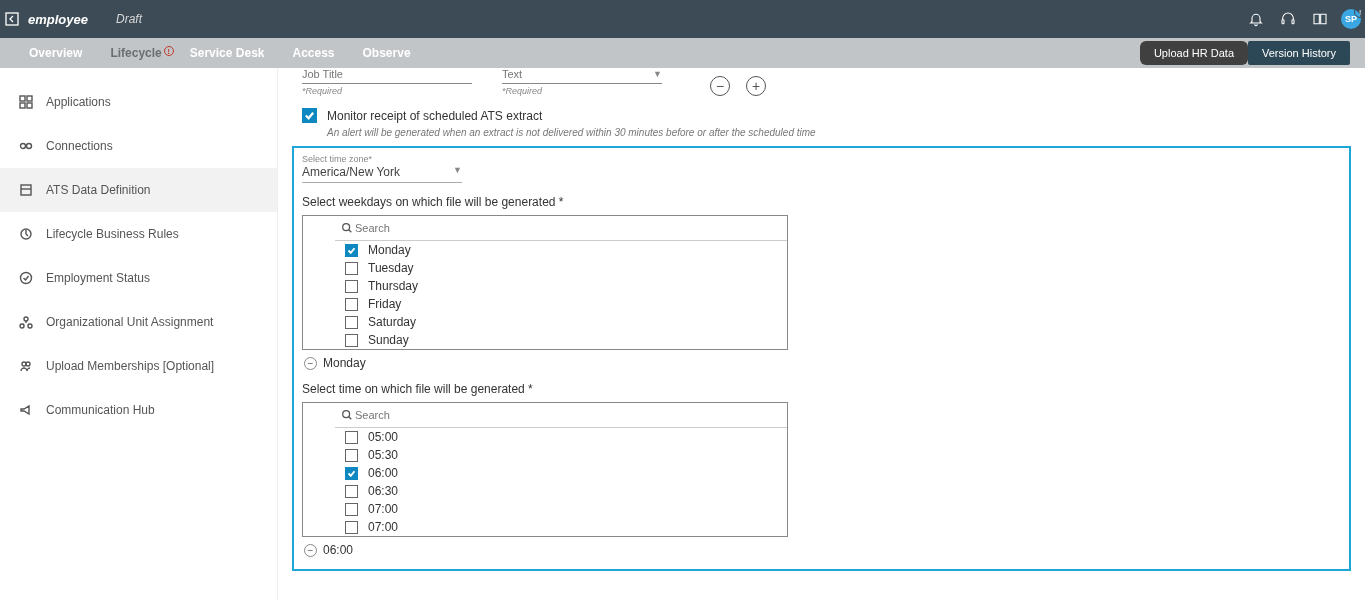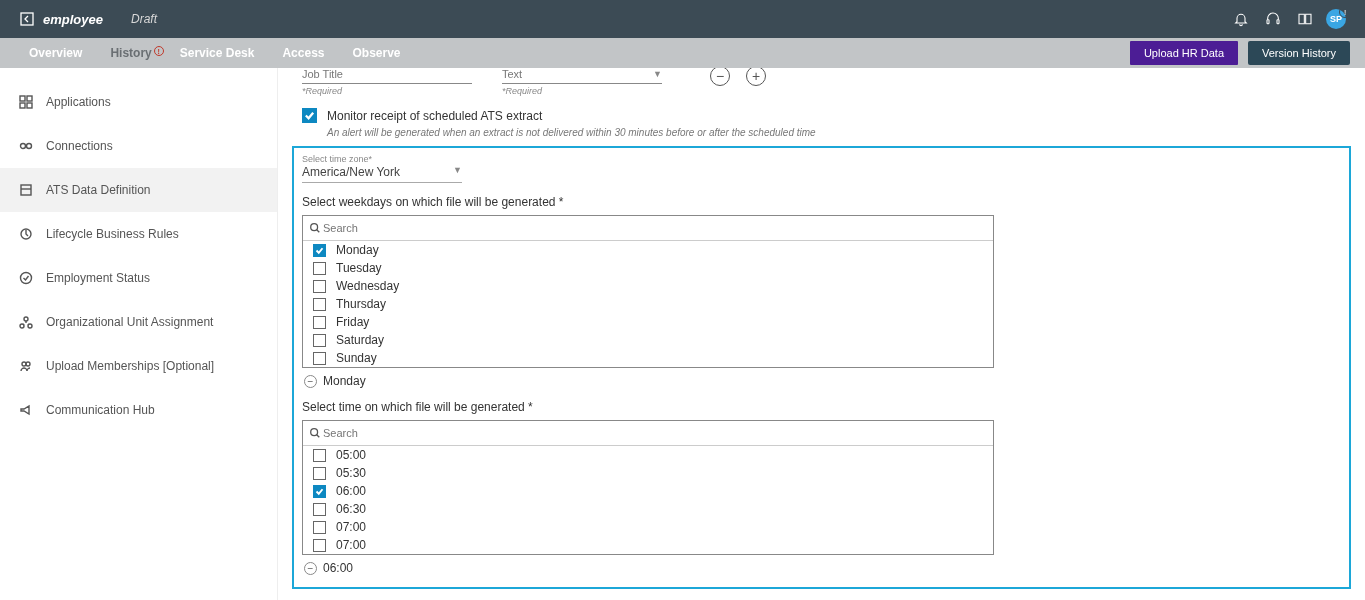--- a/index.html
+++ b/index.html
@@ -1,68 +1,68 @@
 <!DOCTYPE html>
 <html><head>
 <meta charset="utf-8">
 <style>
   * { box-sizing: border-box; margin: 0; padding: 0; font-family: Arial, Helvetica, sans-serif; }
   body { background: #fff; color: #333; font-size: 12px; }
 
   
-  .top-header { height: 38px; background: #3c4b55; display: flex; align-items: center; padding: 0 19px; color: #fff; }
+  .top-header { height: 38px; background: #3c4b55; display: flex; align-items: center; padding: 0 4px; color: #fff; }
   .top-header .back-icon { width: 16px; height: 16px; margin-right: 8px; display: flex; align-items: center; justify-content: center; }
   .top-header .title { font-weight: bold; font-style: italic; font-size: 13px; margin-right: 28px; }
   .top-header .status { font-style: italic; font-size: 12px; color: #d8d8d8; }
   .top-header .spacer { flex: 1; }
   .top-header .hicon { width: 22px; height: 22px; margin-left: 10px; display: flex; align-items: center; justify-content: center; color: #fff; position: relative; }
   .avatar { width: 20px; height: 20px; border-radius: 50%; background: #3aa6e3; color: #fff; font-size: 9px; font-weight: bold; display: flex; align-items: center; justify-content: center; }
   .avatar-wrap { position: relative; margin-left: 10px; }
   .badge-dot { position: absolute; top: -3px; right: -5px; width: 12px; height: 12px; border-radius: 50%; border: 1px solid #3c4b55; color:#fff; font-size:8px; display:flex; align-items:center; justify-content:center;}
 
   
   .tab-bar { height: 30px; background: #c2c5c7; display: flex; align-items: center; padding: 0 15px; color: #fff; }
   .tab { padding: 0 14px; font-size: 12px; font-weight: bold; height: 18px; display: flex; align-items: center; position: relative; cursor: pointer; }
   .tab.dim { color: #6a6f73; }
   .tab .alert-dot { position: absolute; top: 2px; right: 2px; width: 10px; height: 10px; border: 1px solid #c0392b; border-radius: 50%; color:#c0392b; font-size:7px; display:flex; align-items:center; justify-content:center; }
   .tab-bar .spacer { flex: 1; }
-  .btn-grey { background: #4c1d95; color: #fff; border: none; padding: 6px 14px; font-size: 11px; margin-right: 10px; cursor: pointer; border-radius:1px;}
+  .btn-grey { background: #404040; color: #fff; border: none; padding: 6px 14px; font-size: 11px; cursor: pointer; border-radius:6px;}
   .btn-dark { background: #2c4857; color: #fff; border: none; padding: 6px 14px; font-size: 11px; cursor: pointer; border-radius:2px;}
 
   
   .main { display: flex; height: calc(100vh - 68px); }
   .sidebar { width: 278px; border-right: 1px solid #eee; padding-top: 12px; }
   .side-item { display: flex; align-items: center; padding: 14px 18px; font-size: 12px; color: #555; cursor: pointer; }
   .side-item.active { background: #f2f2f2; }
   .side-item .sicon { width: 16px; height: 16px; margin-right: 12px; display:flex; align-items:center; justify-content:center;}
 
   
   .content { flex: 1; overflow: auto; padding: 0 14px 20px; }
-  .field-row { display: flex; align-items: flex-start; padding: 0 0 4px 10px; }
+  .field-row { display: flex; align-items: flex-end; padding: 0 0 4px 10px; }
   .field { width: 170px; margin-right: 30px; }
   .field-label { font-size: 11px; color: #777; border-bottom: 1px solid #888; padding-bottom: 3px;}
   .field-req { font-size: 9px; font-style: italic; color: #888; margin-top: 2px;}
   .field-select { width: 160px; display:flex; justify-content:space-between; align-items:center; border-bottom:1px solid #888; font-size:11px; color:#777; padding-bottom:3px;}
   .circle-btn { width: 20px; height: 20px; border: 1.5px solid #555; border-radius: 50%; display: flex; align-items: center; justify-content: center; margin: 0 8px; font-size: 14px; color:#555; cursor:pointer;}
 
   .check-row { display: flex; align-items: center; padding: 8px 0 0 10px; }
   .checkbox { width: 15px; height: 15px; border: 1.5px solid #0d88c1; background:#0d88c1; margin-right: 10px; display:flex; align-items:center; justify-content:center;}
   .checkbox svg { stroke:#fff; stroke-width:2.5; fill:none;}
   .cb-label { font-size: 12px; color: #333;}
   .cb-hint { font-size: 10px; font-style: italic; color: #777; margin: 4px 0 8px 35px;}
 
   
   .hl-panel { border: 2px solid #1ca7d8; padding: 6px 8px 10px; }
   .tz-label { font-size: 9px; color: #888;}
   .tz-select { width: 160px; display:flex; justify-content:space-between; border-bottom:1px solid #aaa; font-size:12px; color:#444; padding:1px 0 3px;}
   .caret{ font-size:9px; color:#888;}
 
   .section-label { font-size: 12px; color: #333; margin: 12px 0 6px;}
 
-  .list-box { border: 1px solid #888; width: 692px; background:#fff;}
+  .list-box { border: 1px solid #888; width: 486px; background:#fff;padding-left:32px;}
   .search-row { display:flex; align-items:center; padding: 4px 6px; border-bottom:1px solid #ccc;}
   .search-row input { border:none; outline:none; font-size:11px; flex:1; padding:2px;}
   .list-body { max-height: 132px; overflow-y: auto; }
   .list-body.tall { max-height: 128px; }
   .opt-row { display:flex; align-items:center; padding: 2px 10px; font-size:12px; color:#333;}
   .opt-check { width:13px; height:13px; border:1.5px solid #666; margin-right:10px; display:flex; align-items:center; justify-content:center;}
   .opt-check.checked { background:#0d88c1; border-color:#0d88c1;}
   .opt-check.checked svg { stroke:#fff; stroke-width:2.5; fill:none;}
 
   .chip-row { display:flex; align-items:center; font-size:12px; color:#333; margin:6px 0 2px 2px;}
@@ -105,21 +105,21 @@
   </span>
   <span class="avatar-wrap">
     <span class="avatar">SP</span>
     <span class="badge-dot">!</span>
   </span>
 </div>
 
 <div class="tab-bar">
   <div class="tab">Overview</div>
   <div class="tab dim">
-    <span>History</span>
+    <span>Lifecycle</span>
     <span class="alert-dot">!</span>
   </div>
   <div class="tab">Service Desk</div>
   <div class="tab">Access</div>
   <div class="tab">Observe</div>
   <span class="spacer"></span>
   <button class="btn-grey">Upload HR Data</button>
   <button class="btn-dark">Version History</button>
 </div>
 
@@ -257,24 +257,20 @@
                 </svg>
               </span>
               <span>Monday</span>
             </div>
           <div class="opt-row">
               <span class="opt-check"></span>
               <span>Tuesday</span>
             </div>
           <div class="opt-row">
               <span class="opt-check"></span>
-              <span>Wednesday</span>
-            </div>
-          <div class="opt-row">
-              <span class="opt-check"></span>
               <span>Thursday</span>
             </div>
           <div class="opt-row">
               <span class="opt-check"></span>
               <span>Friday</span>
             </div>
           <div class="opt-row">
               <span class="opt-check"></span>
               <span>Saturday</span>
             </div>

